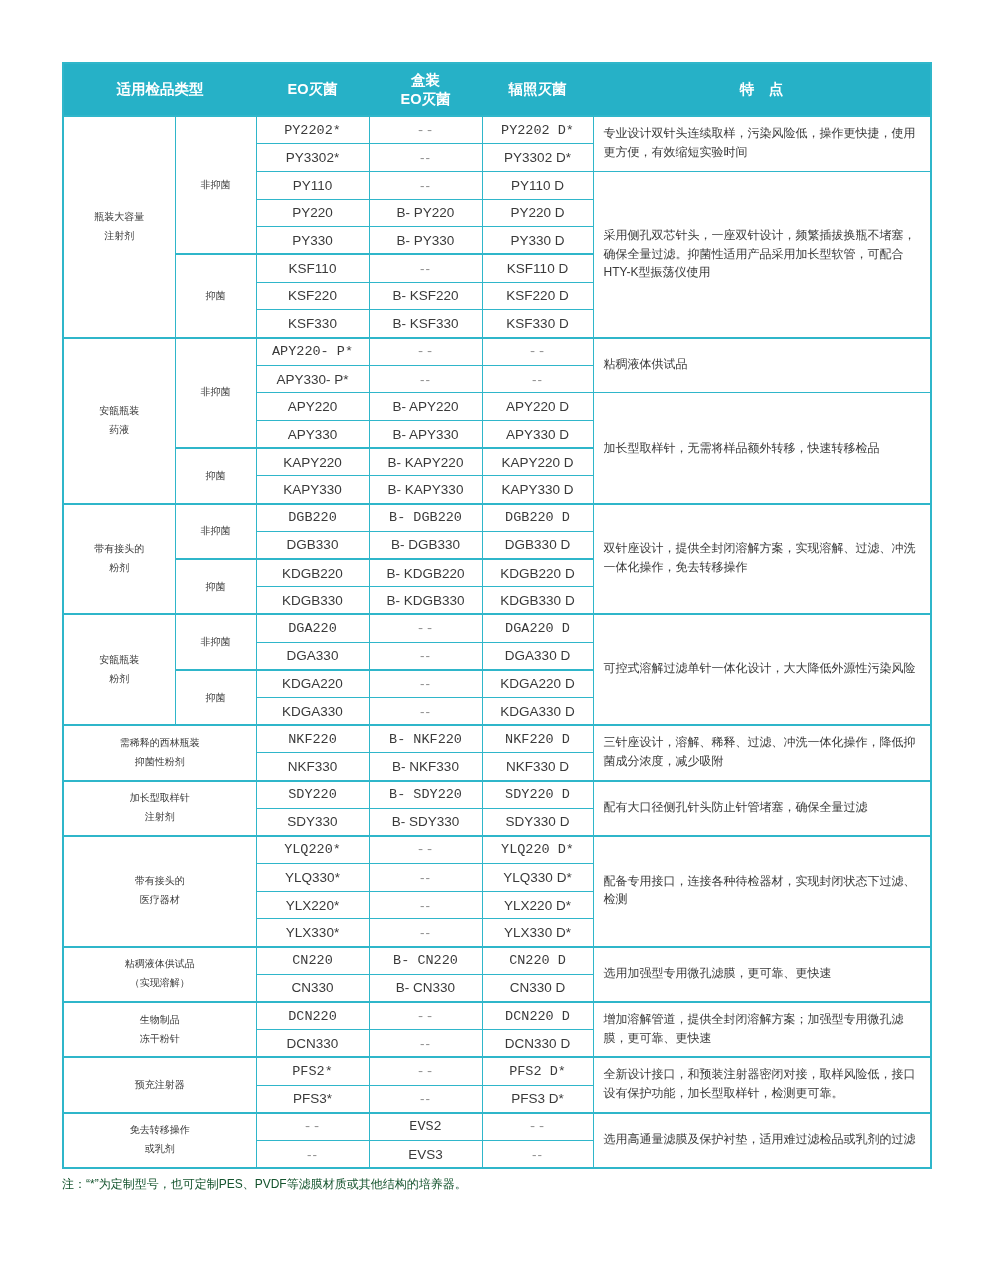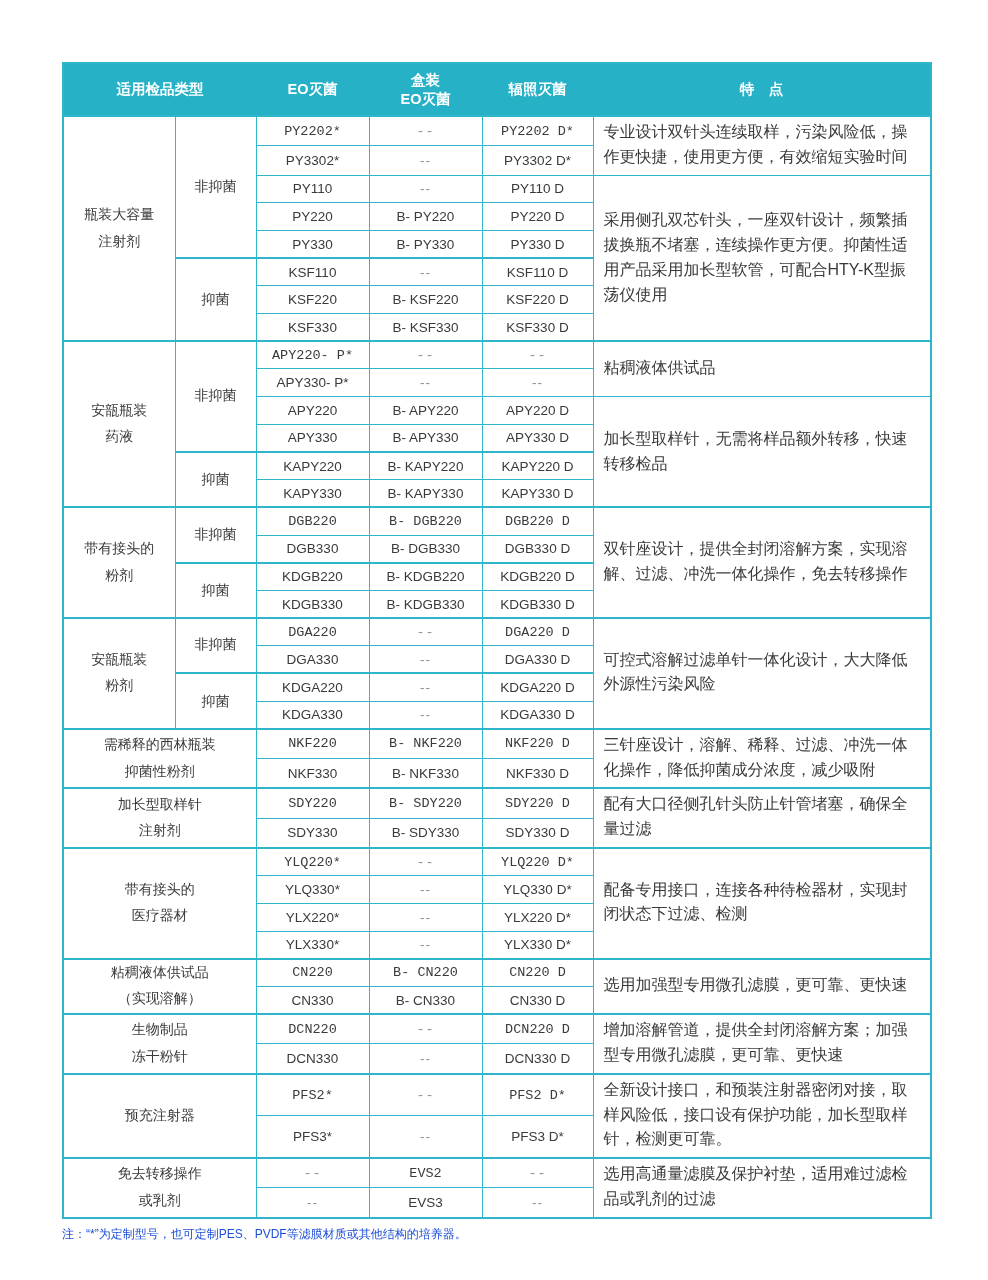--- a/index.html
+++ b/index.html
@@ -42,33 +42,33 @@
     vertical-align: middle;
     padding: 0 4px;
     color: #3a3a3a;
     background: #ffffff;
   }
   tbody tr.group-start > td { border-top-width: 2px; font-family: Liberation Mono, monospace; }
   tbody tr.sub-start > td { border-top-width: 2px; }
   td.type-cell, td.sub-cell {
     white-space: pre-line;
     line-height: 1.9;
-    font-size: 14px;
+    font-size: 10px;
   }
   td.feature-cell {
     text-align: left;
     padding: 4px 12px 4px 10px;
     line-height: 1.55;
-    font-size: 16px;
+    font-size: 12px;
   }
   td.dash { color: #8f8f8f; letter-spacing: 1px; }
   .footnote {
     margin-top: 7px;
     font-size: 12px;
-    color: #1d4ed8;
+    color: #14532d;
     text-align: left;
   }
 </style>
 </head>
 <body>
 
 <div class="page">
   <table class="spec-table">
     <colgroup>
       <col style="width:112px">
@@ -100,21 +100,21 @@
         </tr>
         <tr>
           <td>PY3302*</td>
           <td class="dash">--</td>
           <td>PY3302 D*</td>
         </tr>
         <tr>
           <td>PY110</td>
           <td class="dash">--</td>
           <td>PY110 D</td>
-          <td class="feature-cell" rowspan="6">采用侧孔双芯针头，一座双针设计，频繁插拔换瓶不堵塞，连续操作更方便。抑菌性适用产品采用加长型软管，可配合HTY-K型振荡仪使用</td>
+          <td class="feature-cell" rowspan="6">采用侧孔双芯针头，一座双针设计，频繁插拔换瓶不堵塞，确保全量过滤。抑菌性适用产品采用加长型软管，可配合HTY-K型振荡仪使用</td>
         </tr>
         <tr>
           <td>PY220</td>
           <td>B- PY220</td>
           <td>PY220 D</td>
         </tr>
         <tr>
           <td>PY330</td>
           <td>B- PY330</td>
           <td>PY330 D</td>

